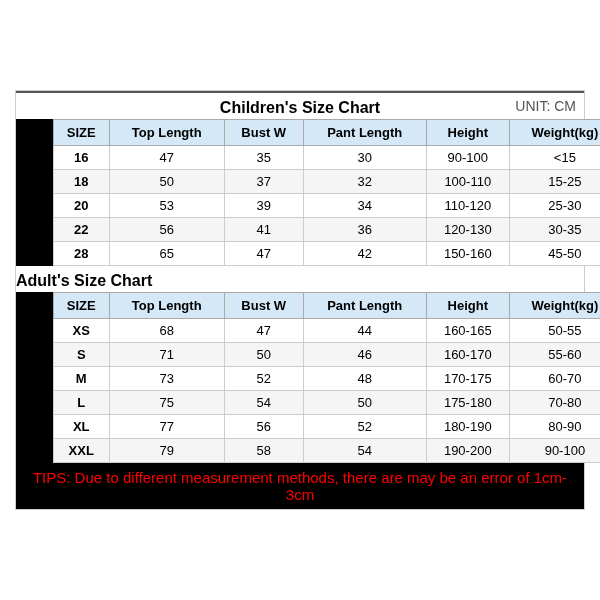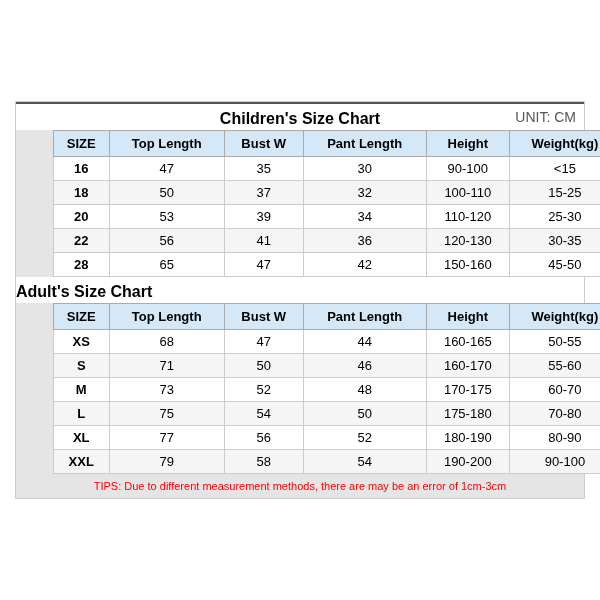--- a/index.html
+++ b/index.html
@@ -9,21 +9,21 @@
       background: #fff;
       font-family: Arial, sans-serif;
       font-size: 13px;
       display: flex;
       align-items: center;
       justify-content: center;
     }
     .container {
       width: 570px;
       border: 1px solid #ccc;
-      background: #e5e5e5;
+      background: #000000;
     }
     .section-title-row {
       background: #fff;
       text-align: center;
       padding: 6px 0 2px 0;
       position: relative;
     }
     .section-title-row h2 {
       font-size: 16px;
       font-weight: bold;
@@ -69,21 +69,21 @@
       background: #fff;
       text-align: left;
       padding: 6px 0 2px 0;
     }
     .divider-row h2 {
       font-size: 16px;
       font-weight: bold;
     }
     .tips-row {
       padding: 6px 8px;
-      font-size: 11px;
+      font-size: 15px;
       color: red;
       text-align: center;
     }
     .top-border {
       border-top: 2px solid #555;
     }
   </style>
 </head>
 <body>
 

